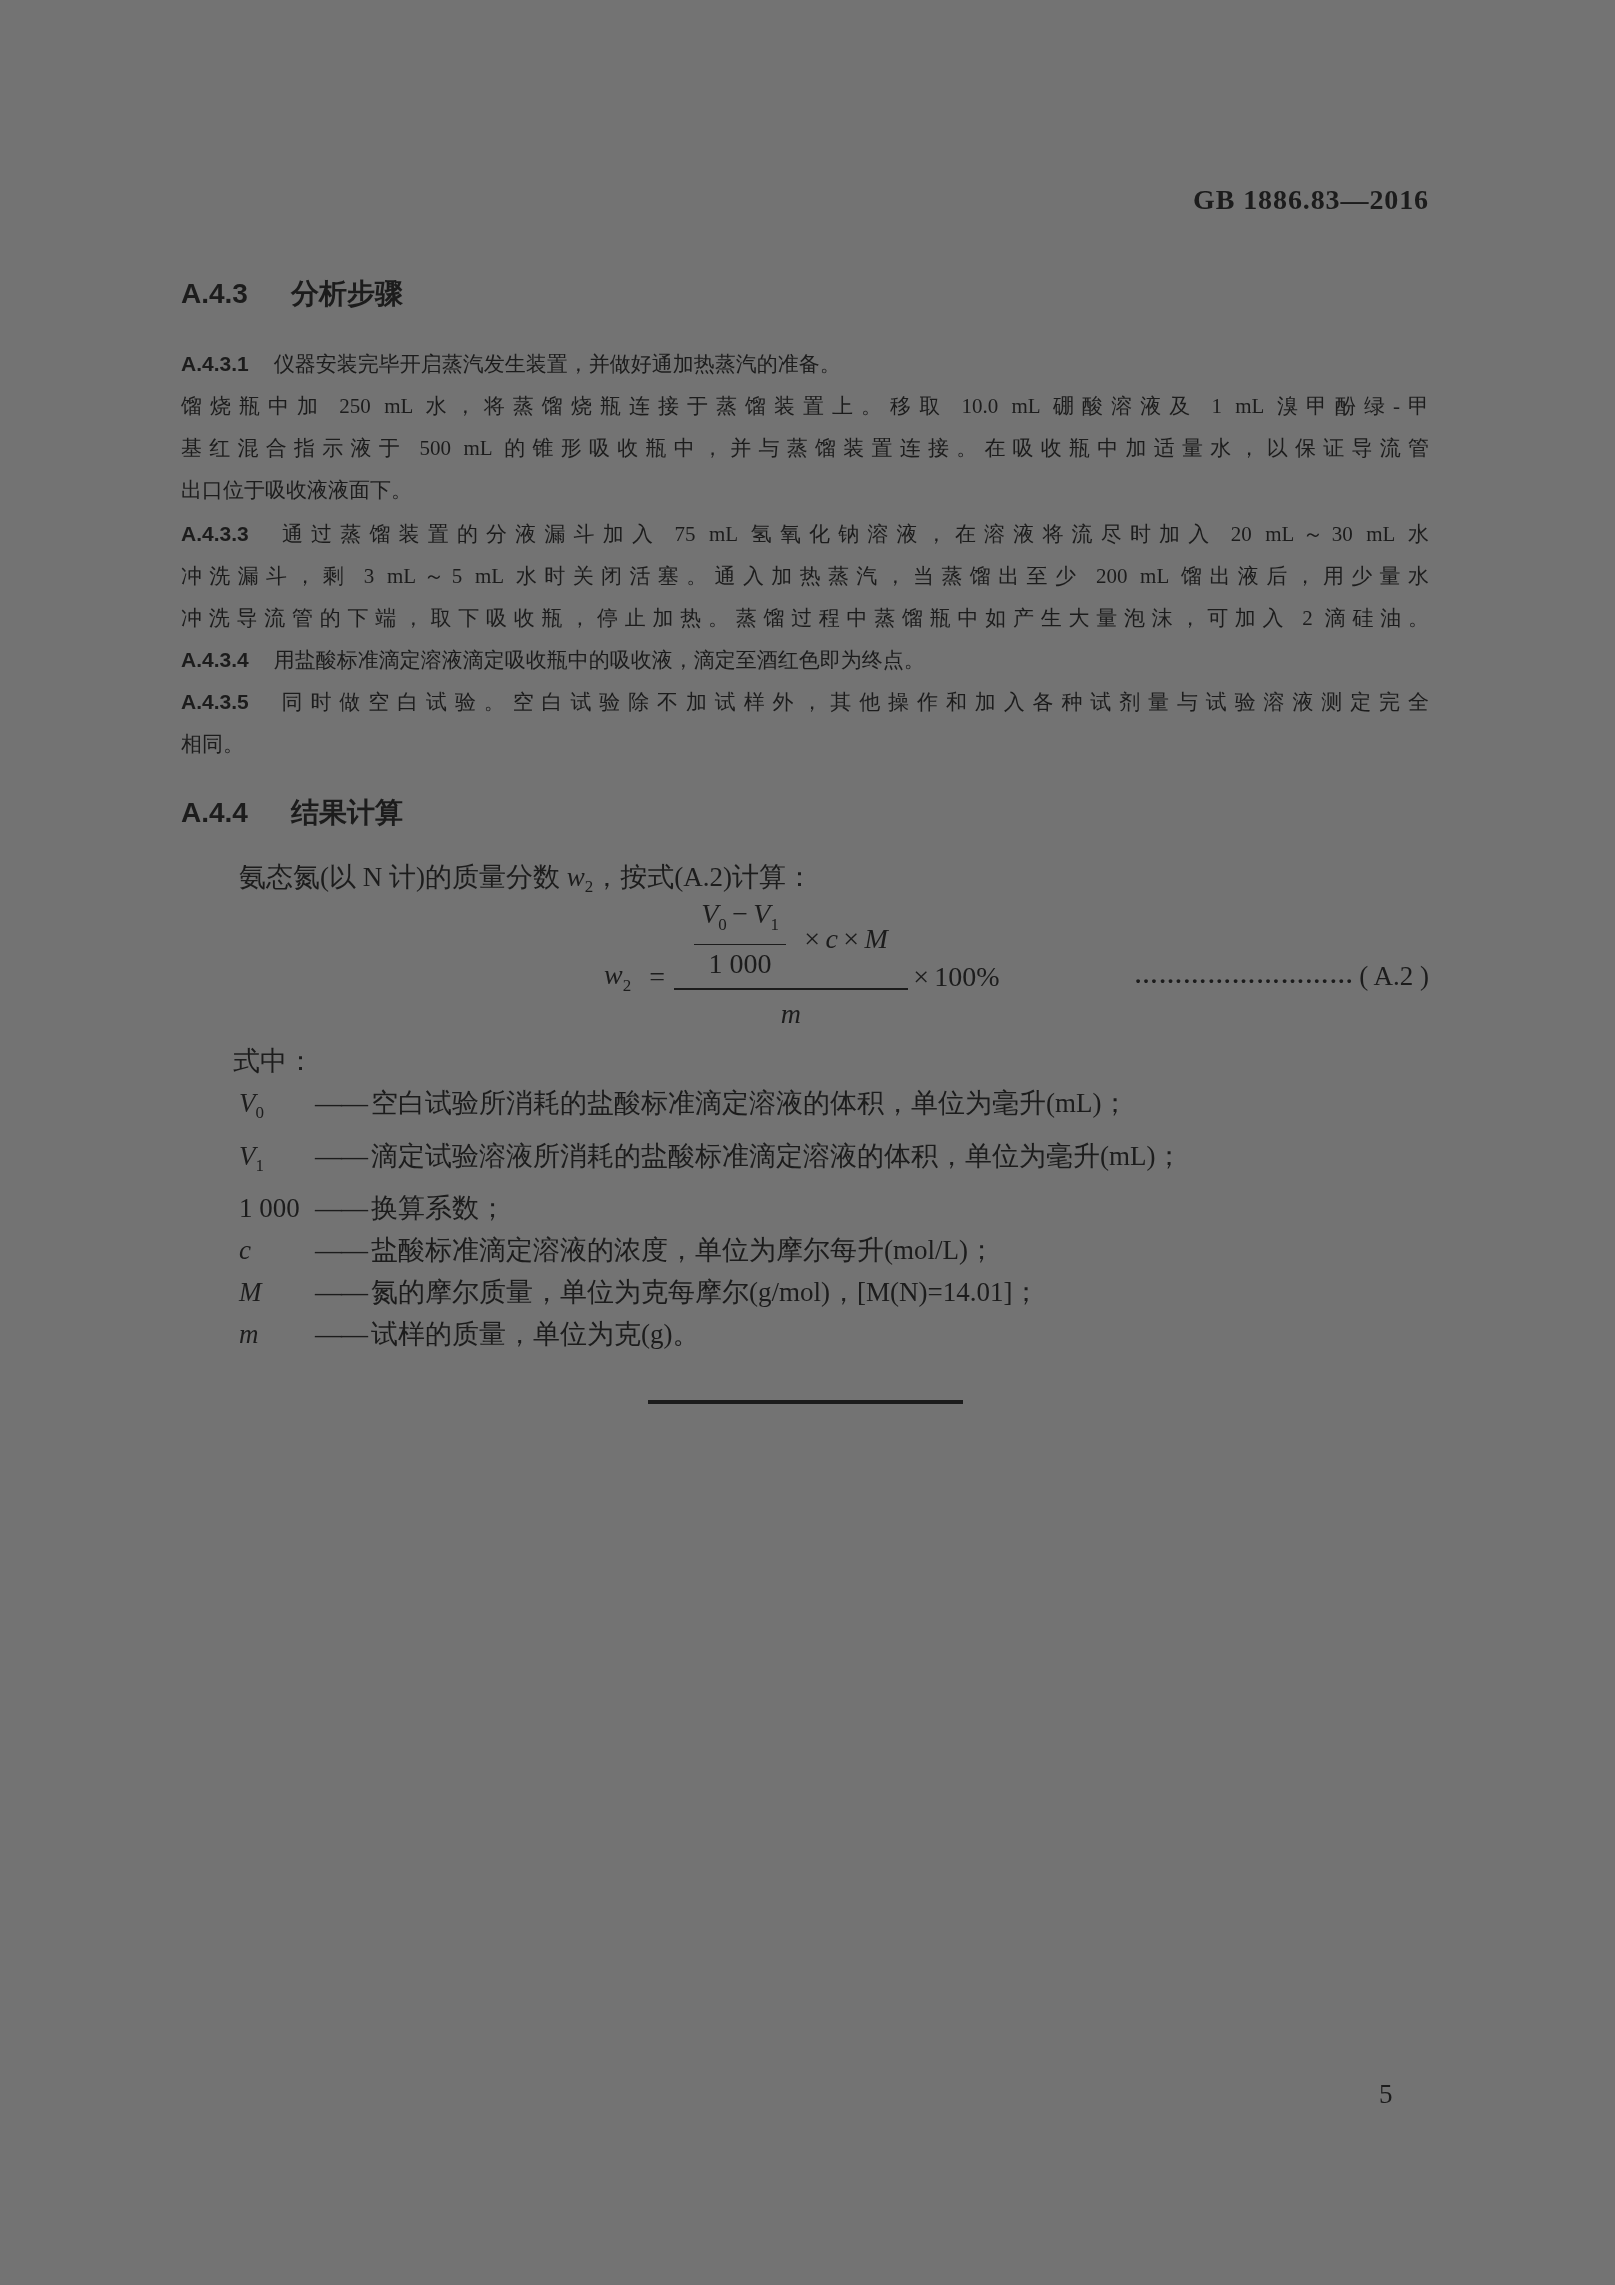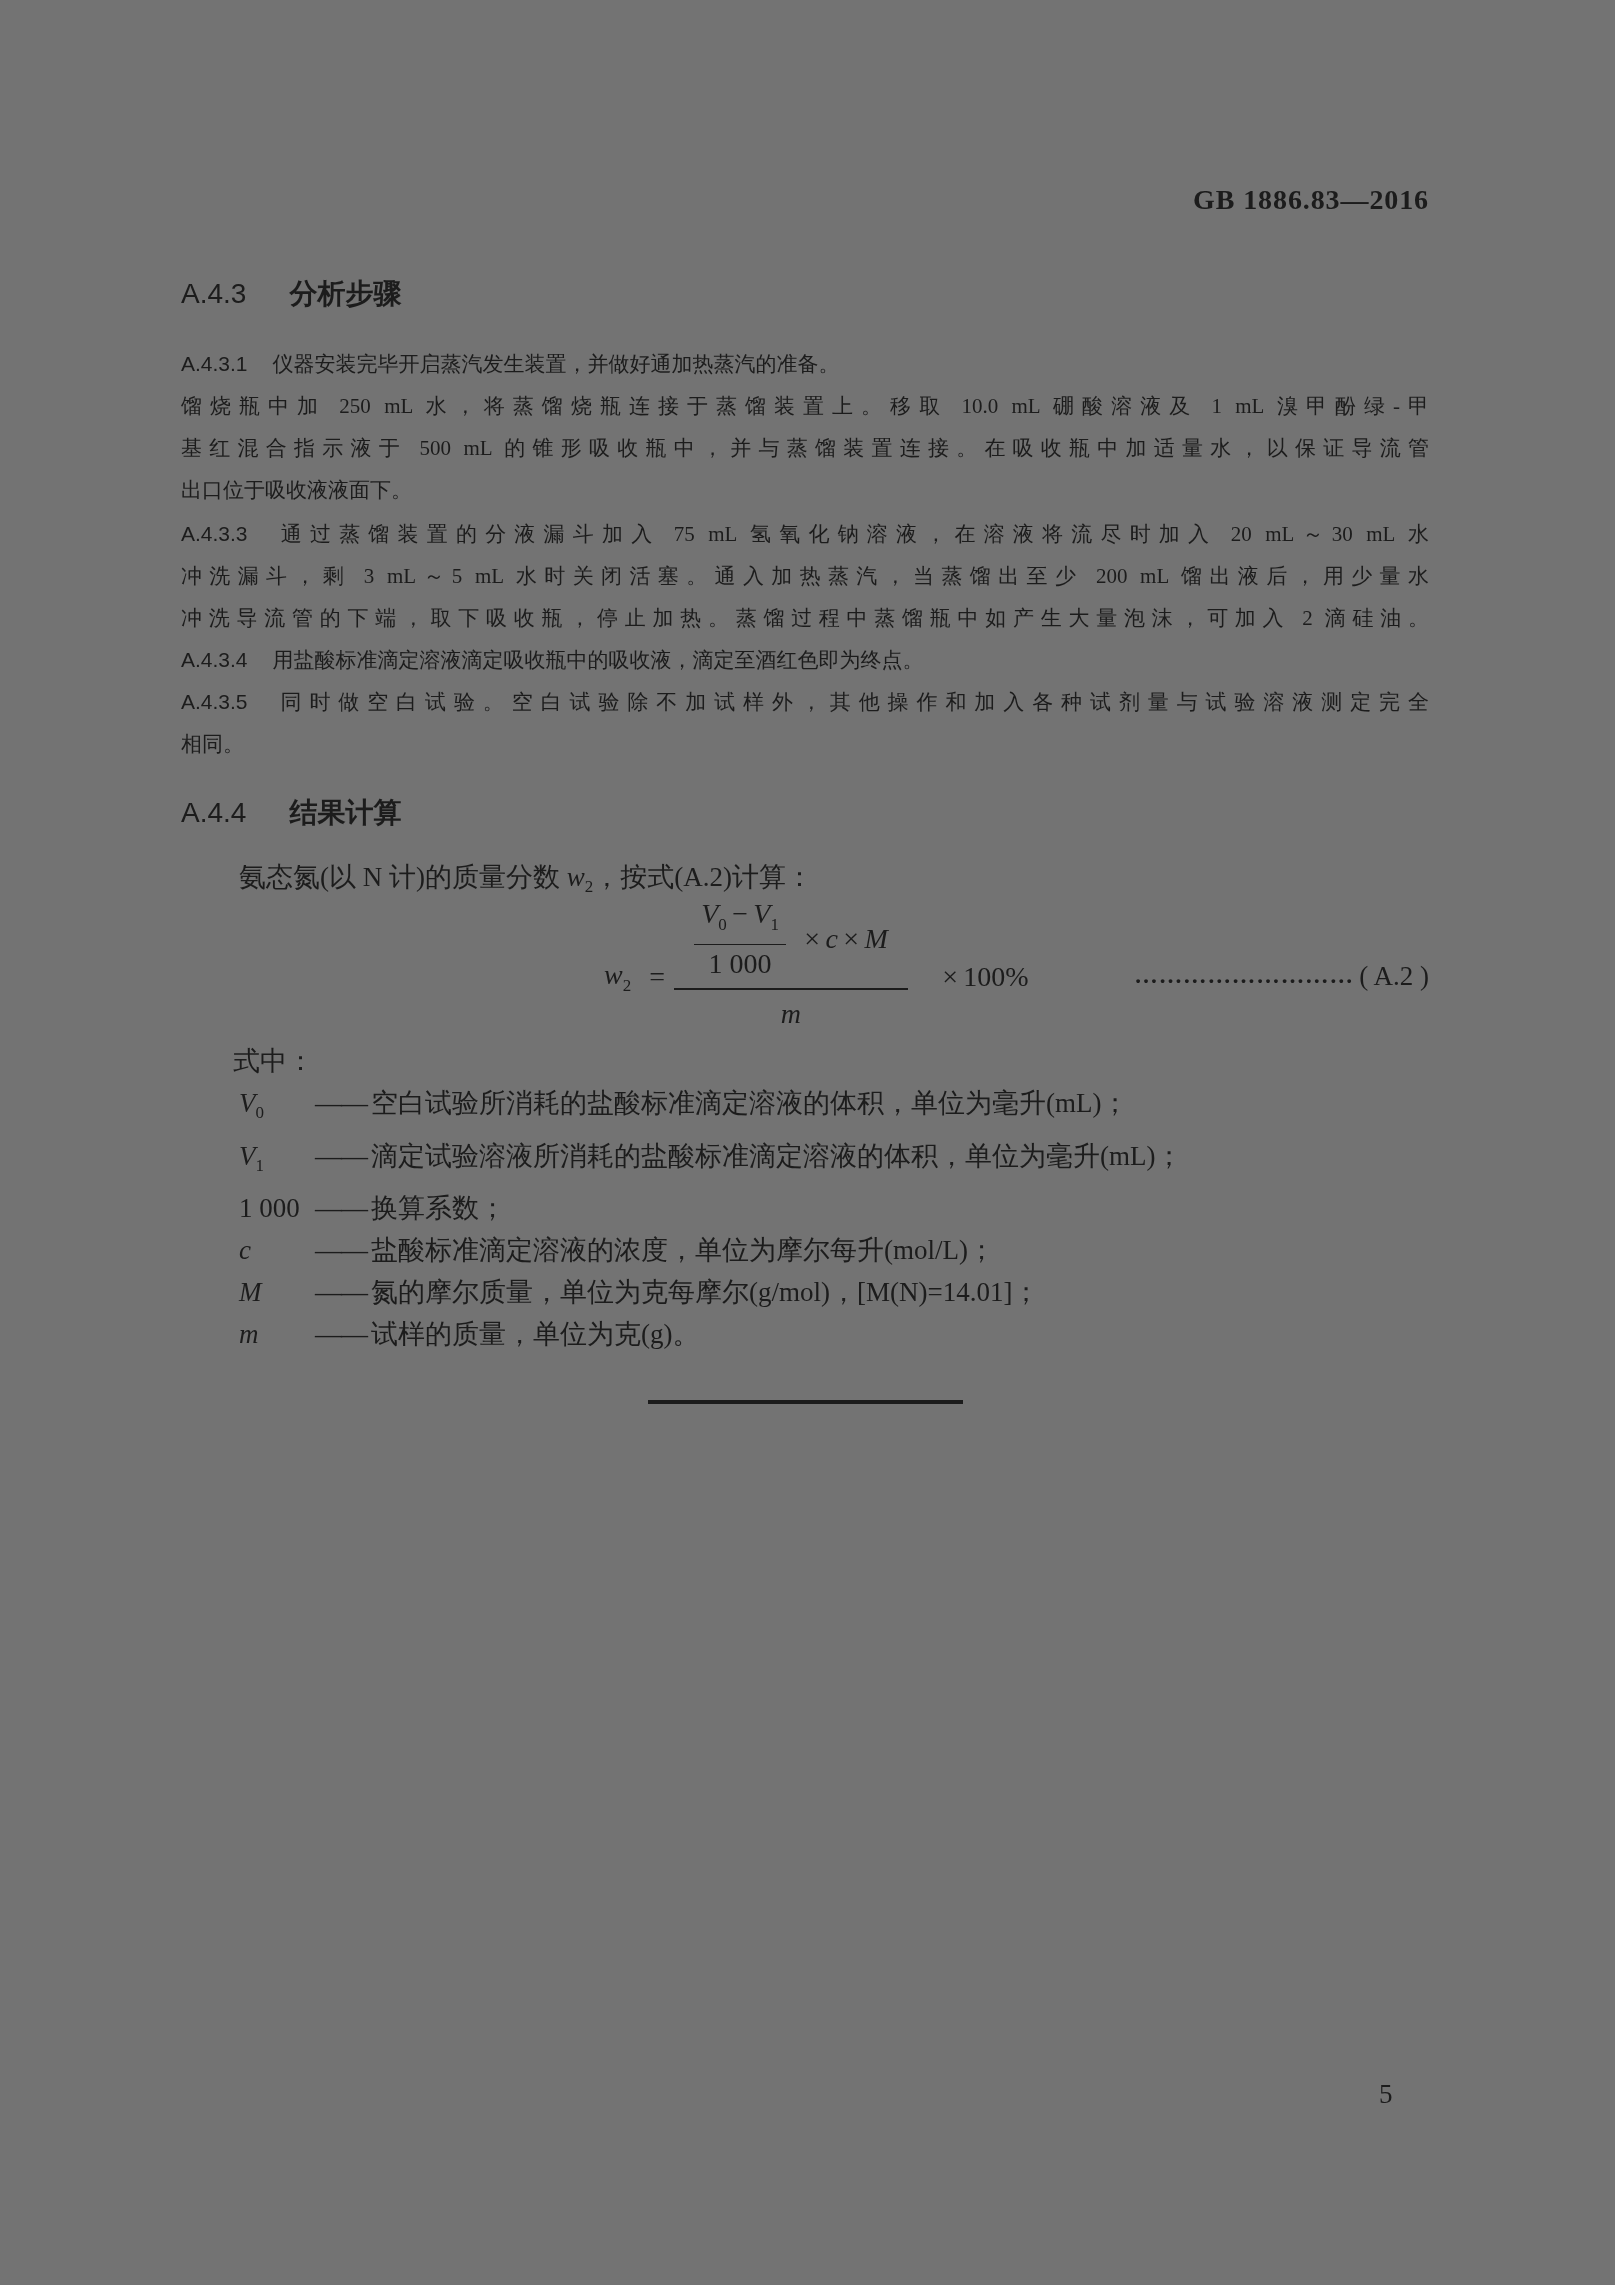--- a/index.html
+++ b/index.html
@@ -42,21 +42,21 @@
   .sec-heading .cnum { margin-right: 43px; }
   .h-a43  { margin-top: 52px; }
   .h-a44  { margin-top: 27px; }
   
   .para { font-size: 21px; line-height: 42px; }
   .pline { line-height: 42px; }
   .jline { text-align: justify; text-align-last: justify; }
   .sline { text-align: left; text-align-last: left; }
   .cnum {
     font-family: "Liberation Sans", "DejaVu Sans", sans-serif;
-    font-weight: normal;
+    font-weight: bold;
     font-style: normal;
   }
   .para .cnum { margin-right: 25px; }
   .p-a431 { margin-top: 28px; }
   .p-a433 { margin-top: 1.8px; }
   
   .calc-intro {
     margin-top: 22px;
     padding-left: 58px;
     font-size: 27px;
@@ -94,21 +94,21 @@
     line-height: 31px;
     white-space: nowrap;
   }
   .smallden { padding-top: 3.6px; line-height: 31px; }
   .numtail { margin-left: 12.7px; white-space: nowrap; }
   .bigden {
     line-height: 33px;
     padding-top: 7.2px;
     padding-bottom: 25px;
   }
-  .eq-tail { margin-left: 29px; white-space: nowrap; text-align: center; }
+  .eq-tail { margin-left: 0; white-space: nowrap; text-align: center; }
   .eqref {
     margin-left: auto;
     display: flex;
     align-items: center;
     white-space: nowrap;
   }
   .leader {
     font-weight: bold;
     font-size: 23.5px;
     letter-spacing: 0.9px;

